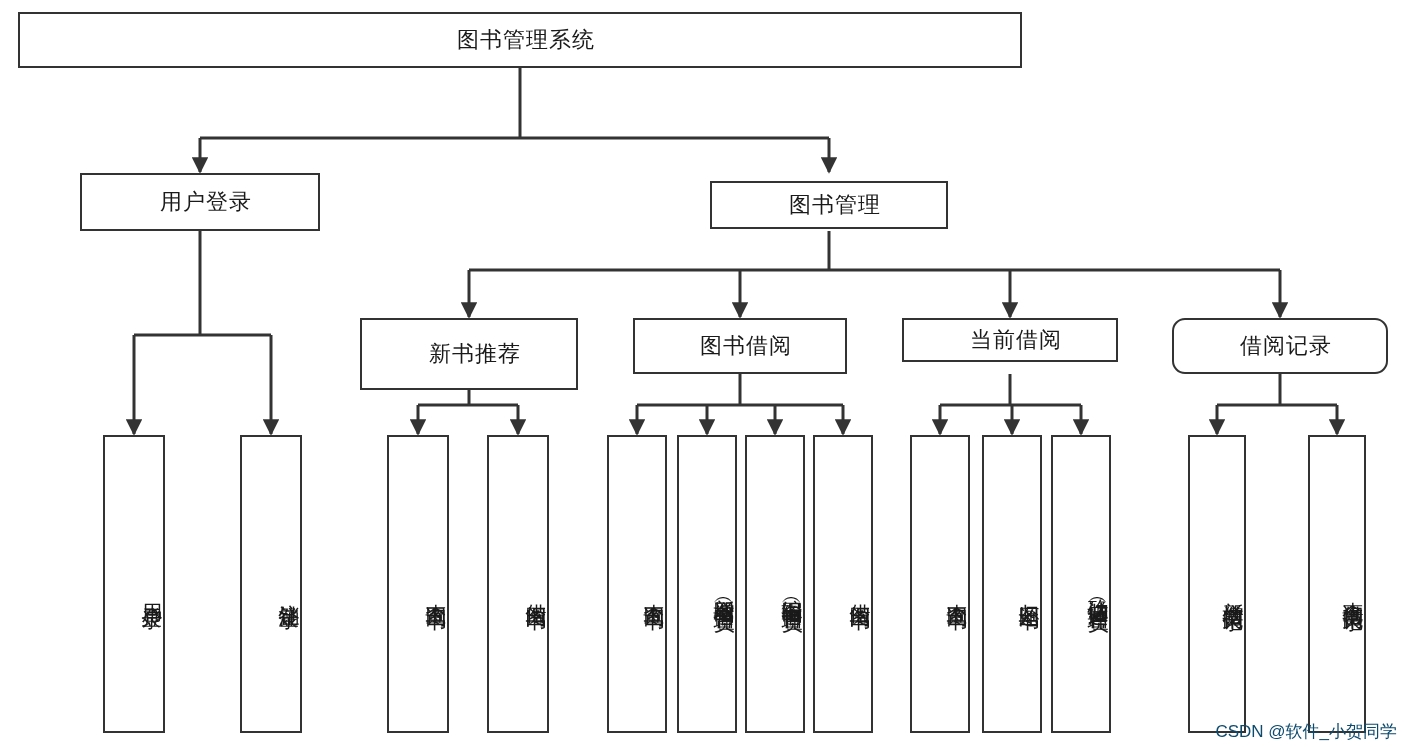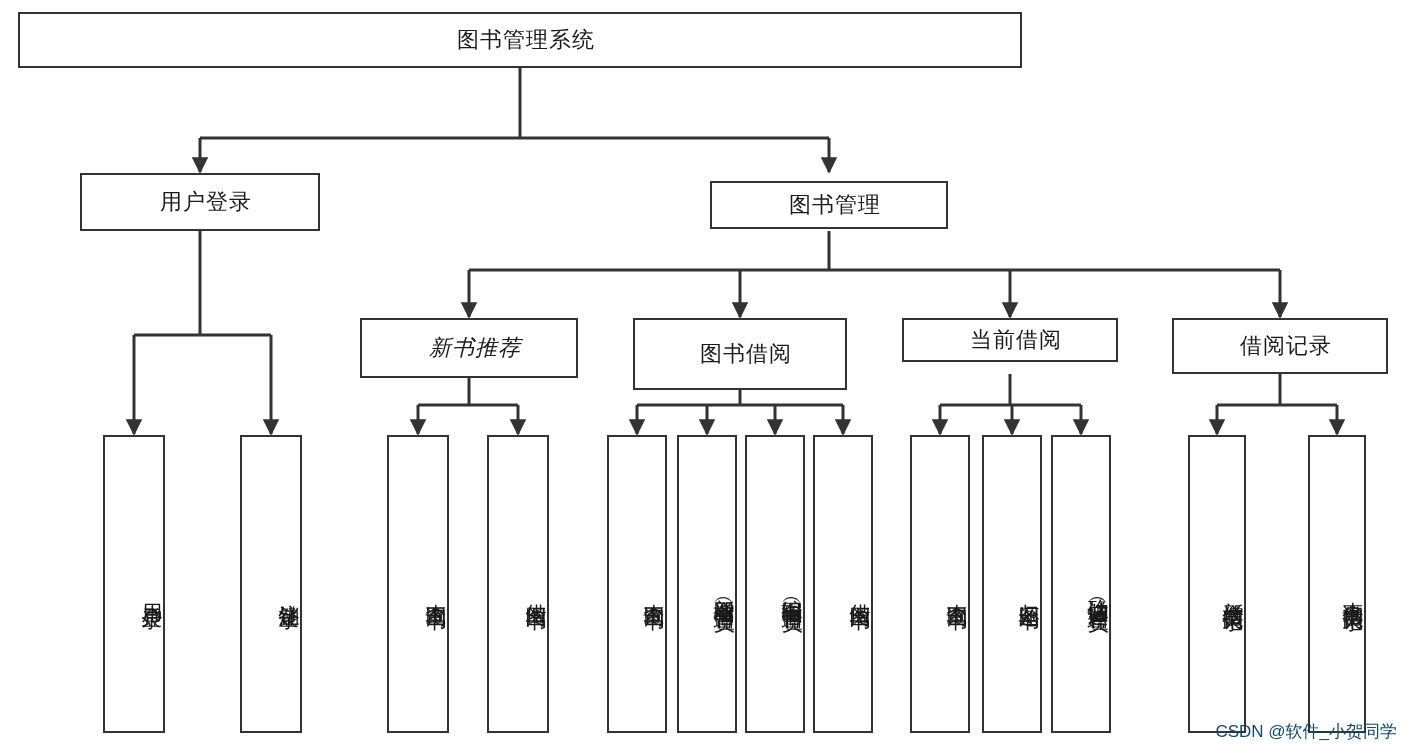--- a/index.html
+++ b/index.html
@@ -117,30 +117,30 @@
     <span>图书管理系统</span>
   </div>
 
   <div class="node horiz" id="n-user_login" style="left: 80px; top: 173px; width: 240px; height: 58px;">
     <span>用户登录</span>
   </div>
   <div class="node horiz" id="n-book_manage" style="left: 710px; top: 173px; width: 238px; height: 48px; margin-top: 8px;">
     <span>图书管理</span>
   </div>
 
-  <div class="node horiz" id="n-new_book_rec" style="left: 360px; top: 318px; width: 218px; height: 60px; font-style: italic;">
+  <div class="node horiz" id="n-new_book_rec" style="left: 360px; top: 318px; width: 218px; height: 72px;">
     <span>新书推荐</span>
   </div>
-  <div class="node horiz" id="n-book_borrow" style="left: 633px; top: 318px; width: 214px; height: 72px;">
+  <div class="node horiz" id="n-book_borrow" style="left: 633px; top: 318px; width: 214px; height: 56px;">
     <span>图书借阅</span>
   </div>
   <div class="node horiz" id="n-current_borrow" style="left: 902px; top: 318px; width: 216px; height: 44px;">
     <span>当前借阅</span>
   </div>
-  <div class="node horiz" id="n-borrow_record" style="left: 1172px; top: 318px; width: 216px; height: 56px;">
+  <div class="node horiz" id="n-borrow_record" style="left: 1172px; top: 318px; width: 216px; height: 56px; border-radius: 13px;">
     <span>借阅记录</span>
   </div>
 
   <div class="node vert" id="n-leaf_user_login" style="left: 103px; top: 435px; width: 62px; height: 298px;">
     <span class="vtext">用户登录</span>
   </div>
   <div class="node vert" id="n-leaf_logout" style="left: 240px; top: 435px; width: 62px; height: 298px;">
     <span class="vtext">注销登录</span>
   </div>
 

